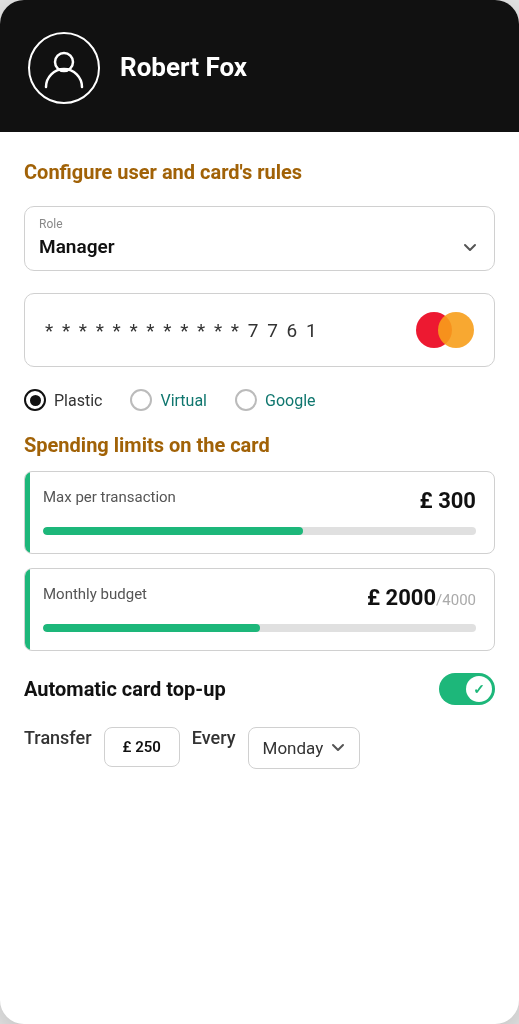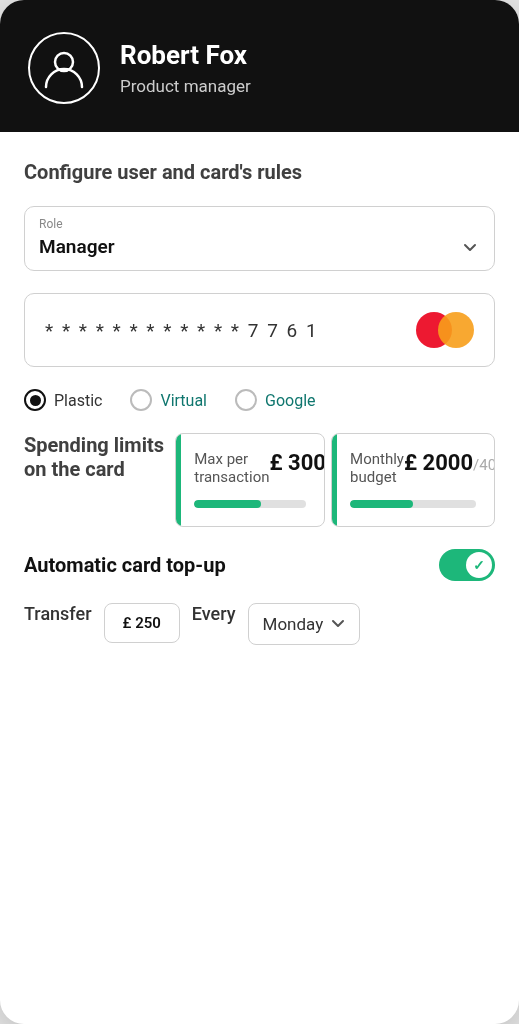--- a/index.html
+++ b/index.html
@@ -67,21 +67,21 @@
     .content {
       padding: 28px 24px 32px 24px;
       display: flex;
       flex-direction: column;
       gap: 22px;
     }
 
     .section-title {
       font-size: 20px;
       font-weight: 700;
-      color: #404040;
+      color: #a16207;
     }
 
     
     .dropdowns-row {
       display: flex;
       gap: 14px;
     }
 
     .dropdown-box {
       flex: 1;
@@ -203,22 +203,22 @@
       color: #333;
     }
 
     .radio-label.inactive {
       color: #0f766e;
     }
 
     
     .spending-section {
       display: flex;
-      flex-direction: row;
-      gap: 6px;
+      flex-direction: column;
+      gap: 14px;
     }
 
     .limit-card {
       border: 1.5px solid #d0d0d0;
       border-radius: 8px;
       overflow: hidden;
       padding: 16px 18px 18px 18px;
       position: relative;
     }
 
@@ -360,21 +360,20 @@
 
   <div class="header">
     <div class="avatar">
       <svg viewBox="0 0 46 46" fill="none" xmlns="http://www.w3.org/2000/svg">
         <circle cx="23" cy="17" r="9" stroke="white" stroke-width="2.5" fill="none"></circle>
         <path d="M5 42c0-9.941 8.059-18 18-18s18 8.059 18 18" stroke="white" stroke-width="2.5" fill="none" stroke-linecap="round"></path>
       </svg>
     </div>
     <div class="header-text">
       <div class="name">Robert Fox</div>
-      <div class="role">Product manager</div>
     </div>
   </div>
 
   <div class="content">
 
     <div class="section-title">Configure user and card's rules</div>
 
     <div class="dropdowns-row">
       <div class="dropdown-box">
         <div class="dropdown-label">Role</div>

